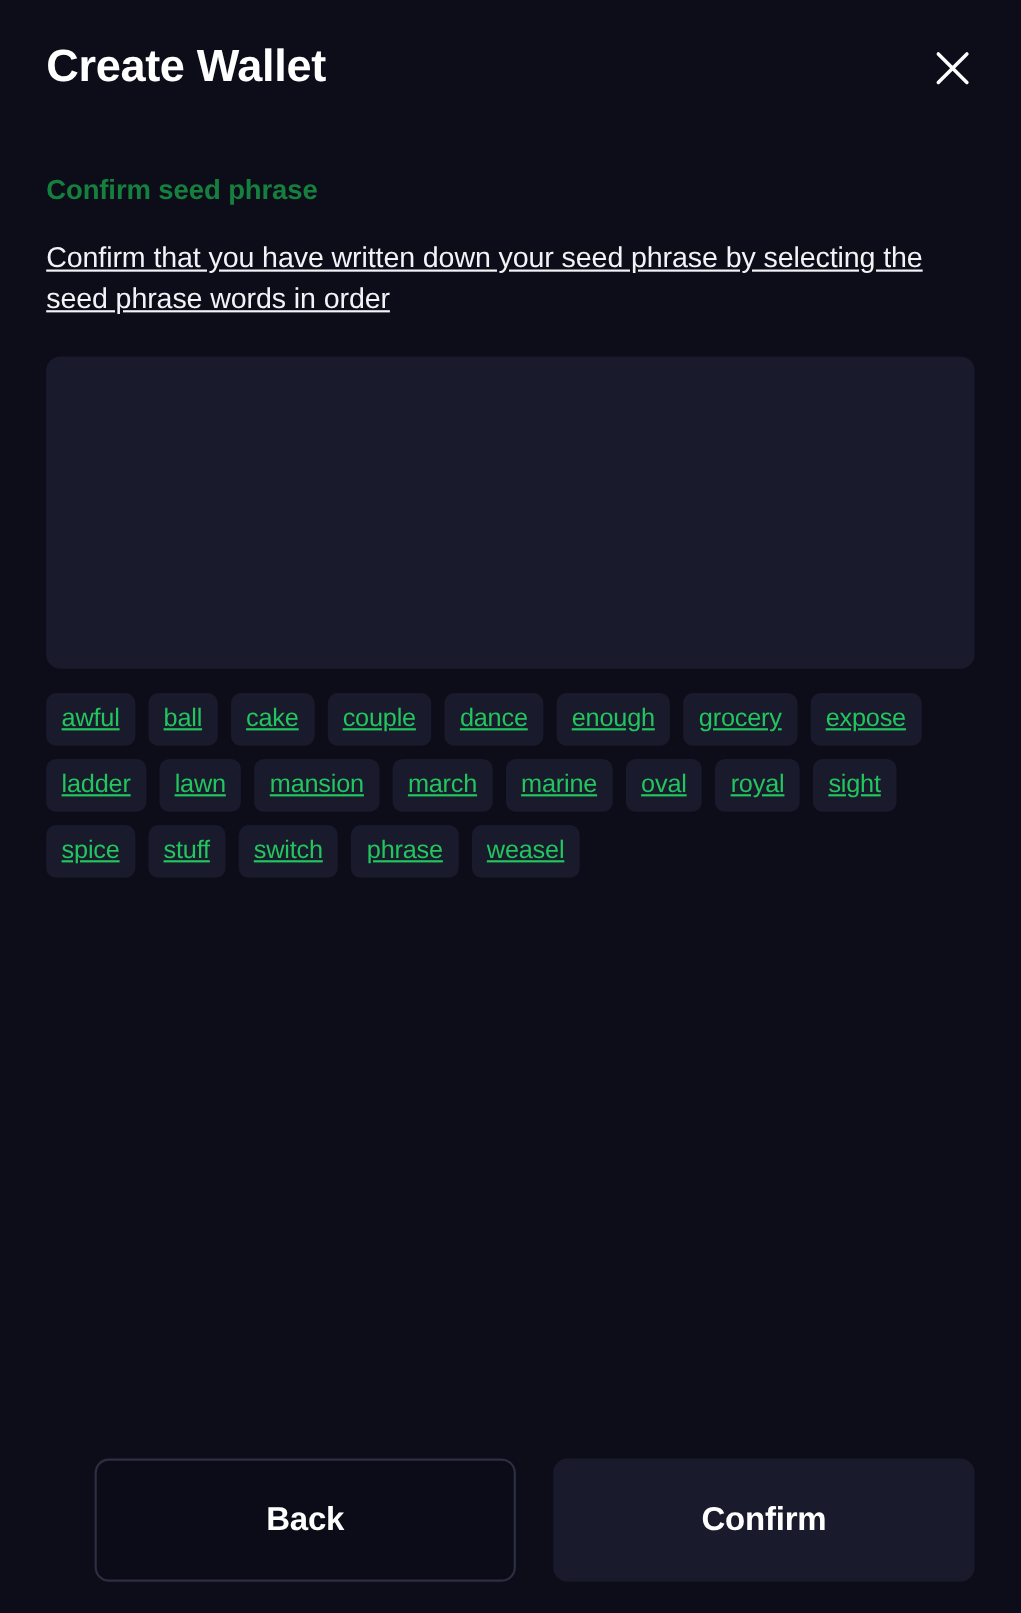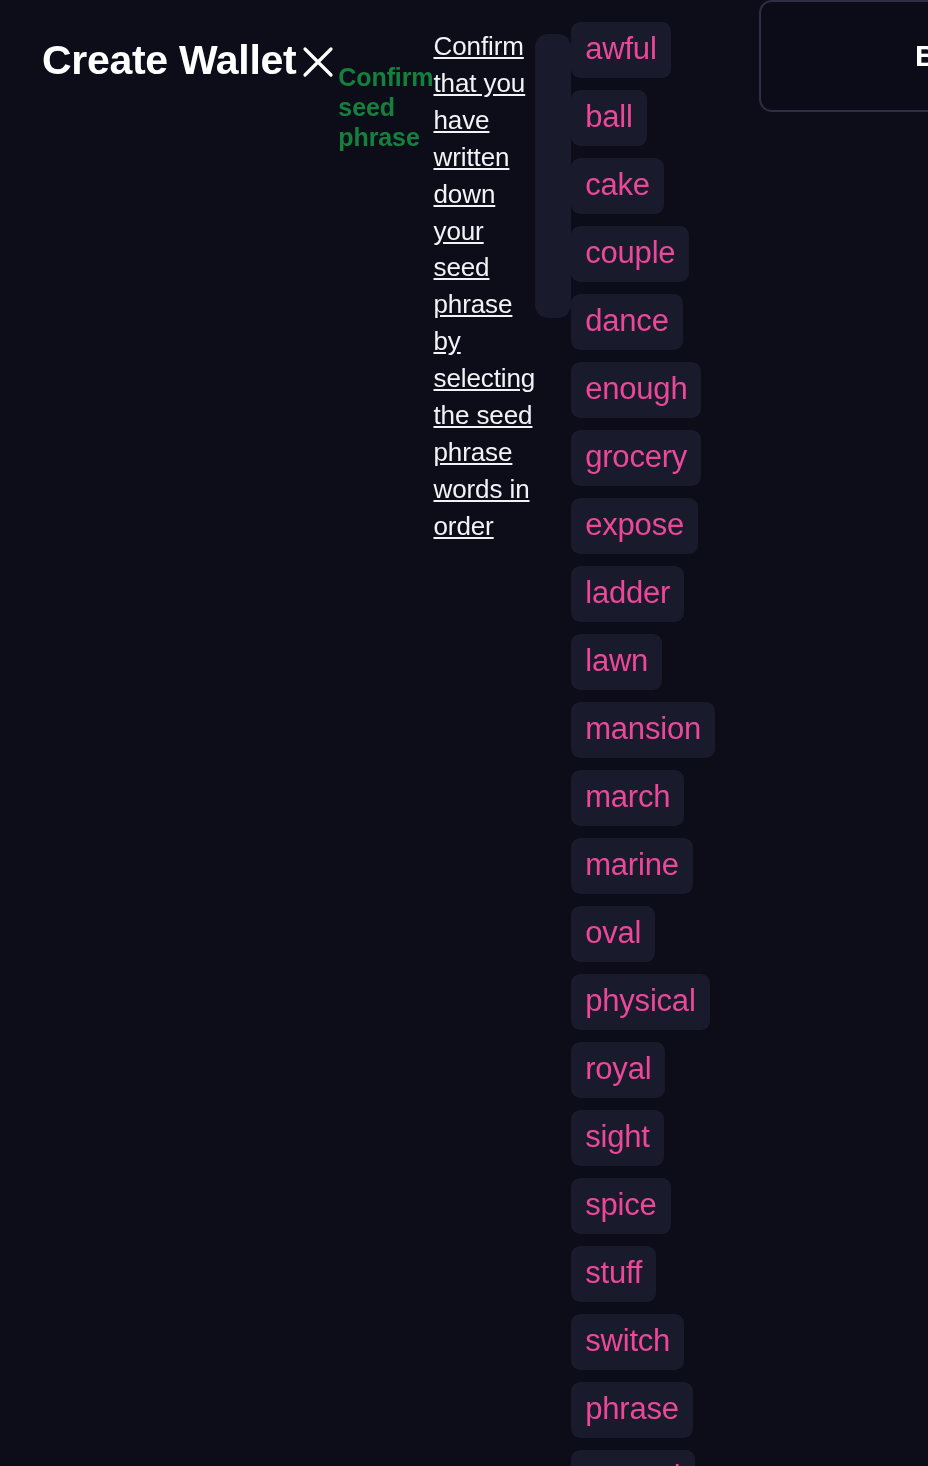--- a/index.html
+++ b/index.html
@@ -14,21 +14,21 @@
     font-family: "Liberation Sans", sans-serif;
     color: #ffffff;
     overflow: hidden;
     position: relative;
   }
 
   .modal {
     position: absolute;
     inset: 0;
     display: flex;
-    flex-direction: row;
+    flex-direction: column;
     padding: 0 42px;
   }
 
   
   .header {
     display: flex;
     align-items: flex-start;
     justify-content: space-between;
     padding-top: 38px;
     height: 96px;
@@ -96,31 +96,32 @@
   .word-bank {
     margin-top: 22px;
     display: flex;
     flex-wrap: wrap;
     gap: 12px 12px;
     align-content: flex-start;
     max-width: 828px;
   }
   .chip {
     background: #191b2c;
-    color: #ec4899;
-    font-size: 31px;
+    color: #22c55e;
+    font-size: 23px;
     font-weight: 400;
     line-height: 1;
     border-radius: 9px;
     padding: 11px 14px 14px 14px;
     border: none;
     cursor: pointer;
     font-family: "Liberation Sans", sans-serif;
     letter-spacing: -0.2px;
     white-space: nowrap;
+    text-decoration: underline;
   }
 
   .spacer { flex: 1 1 auto; min-height: 10px; }
 
   
   .footer {
     display: flex;
     gap: 0;
     justify-content: space-between;
     padding-bottom: 28px;
@@ -180,29 +181,29 @@
       <button class="chip">dance</button>
       <button class="chip">enough</button>
       <button class="chip">grocery</button>
       <button class="chip">expose</button>
       <button class="chip">ladder</button>
       <button class="chip">lawn</button>
       <button class="chip">mansion</button>
       <button class="chip">march</button>
       <button class="chip">marine</button>
       <button class="chip">oval</button>
-      <button class="chip">physical</button>
       <button class="chip">royal</button>
       <button class="chip">sight</button>
       <button class="chip">spice</button>
       <button class="chip">stuff</button>
       <button class="chip">switch</button>
       <button class="chip">phrase</button>
       <button class="chip">weasel</button>
     </div>
 
   <div class="spacer"></div>
 
   <div class="footer">
     <button class="btn btn-secondary">Back</button>
+    <button class="btn btn-primary">Confirm</button>
   </div>
 
 </div>
 
 </body></html>

